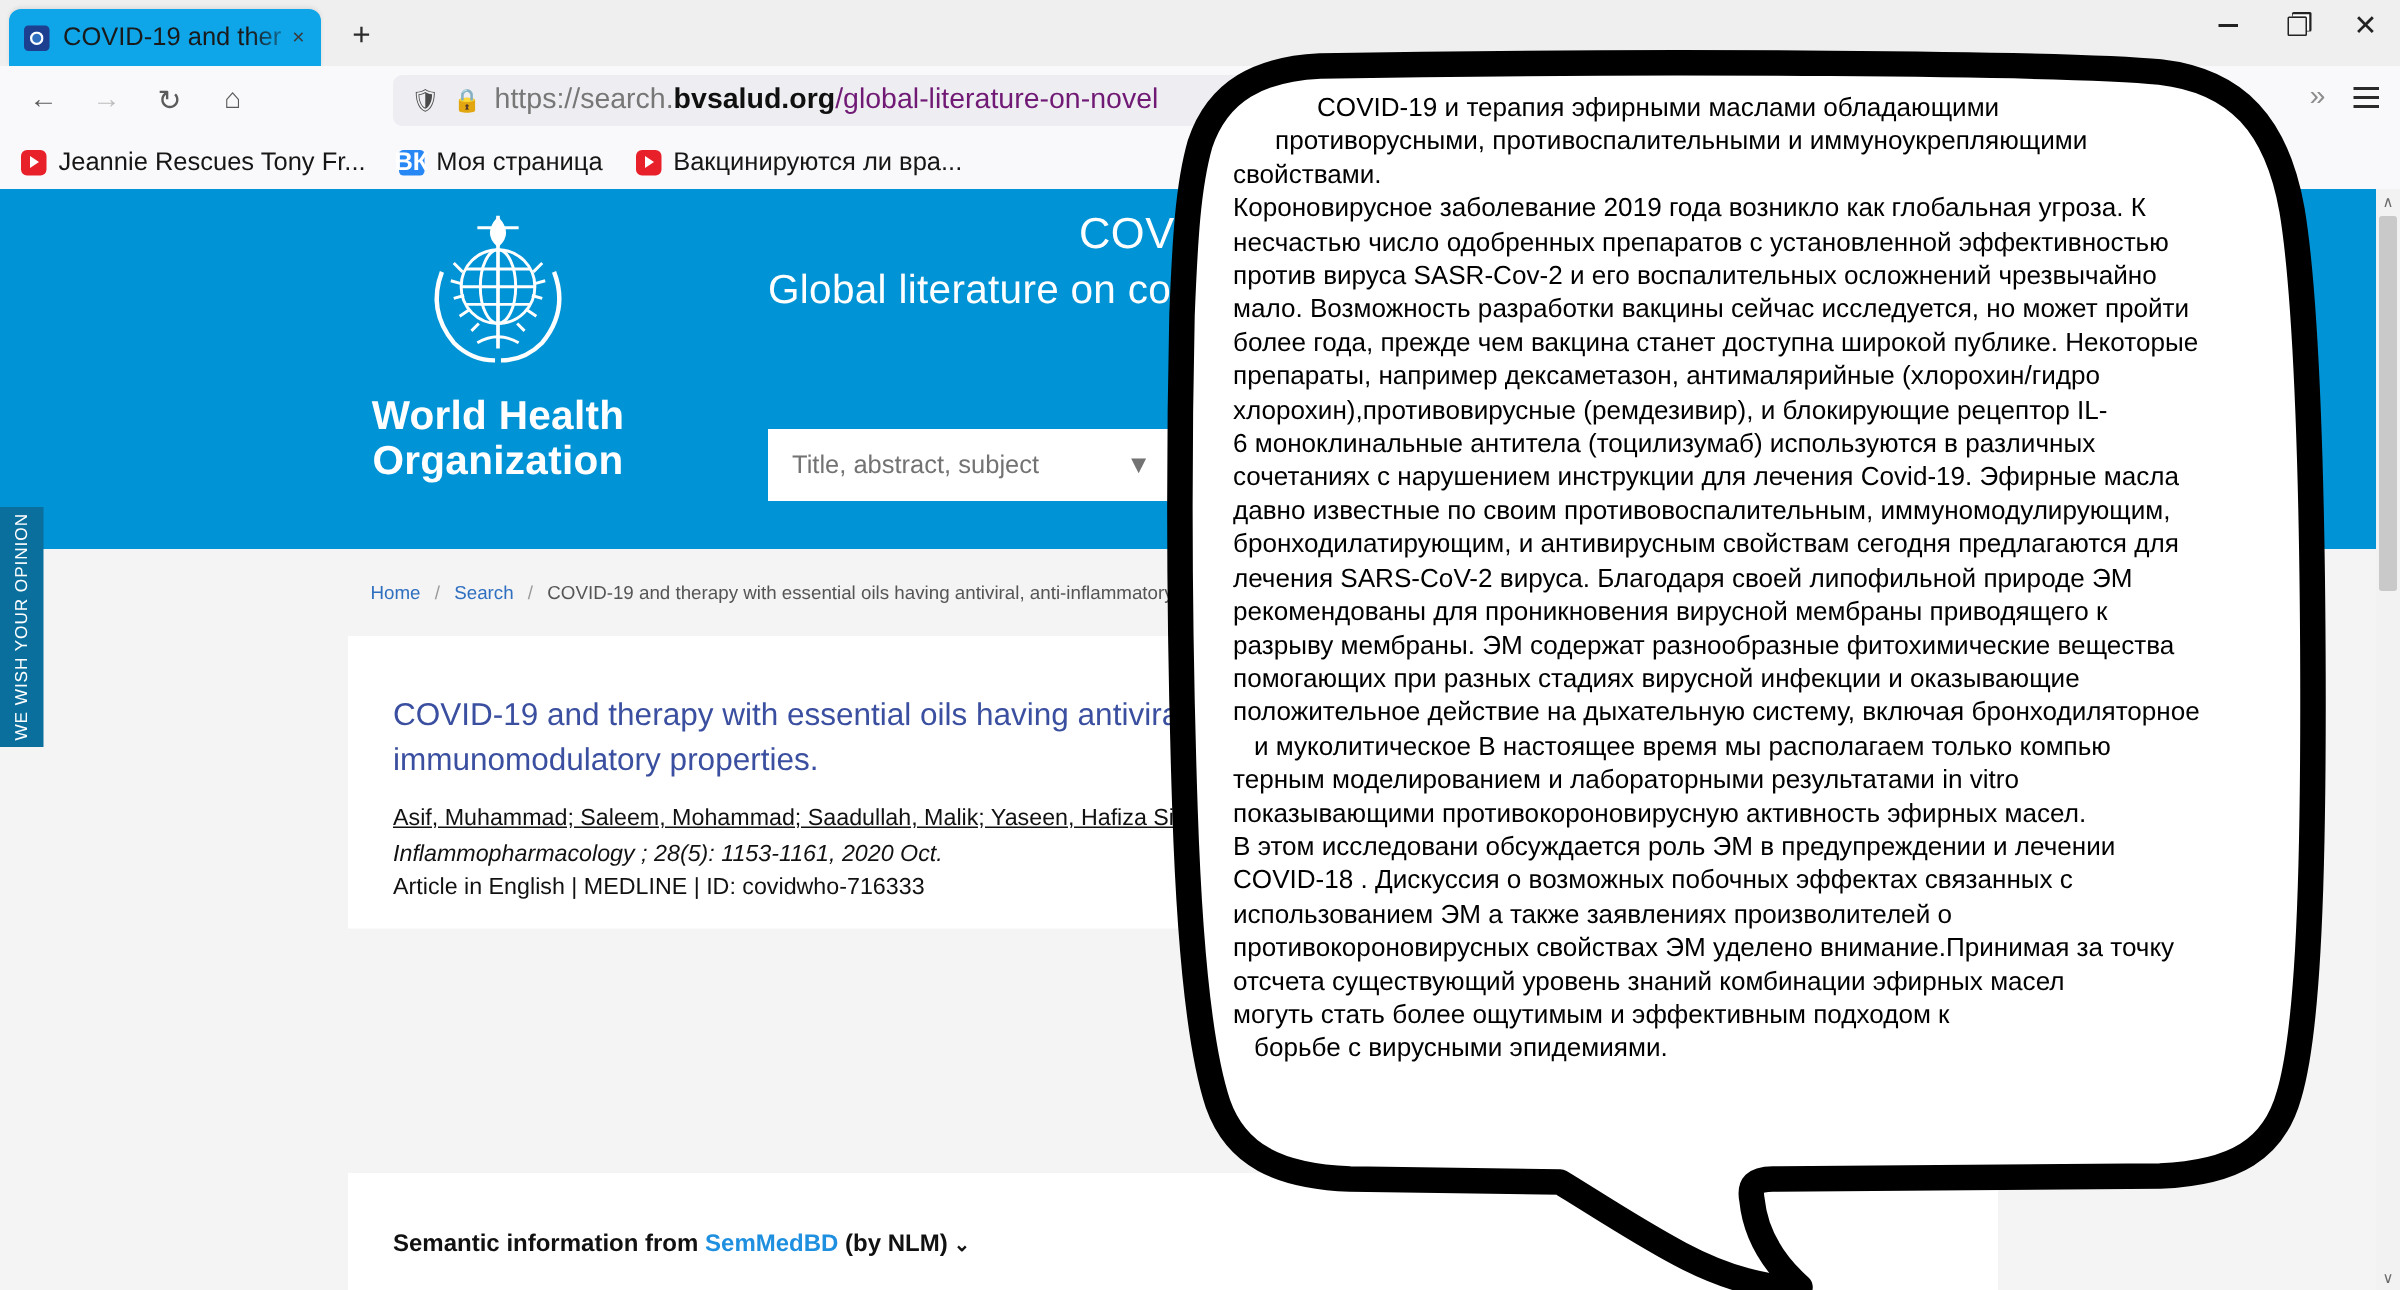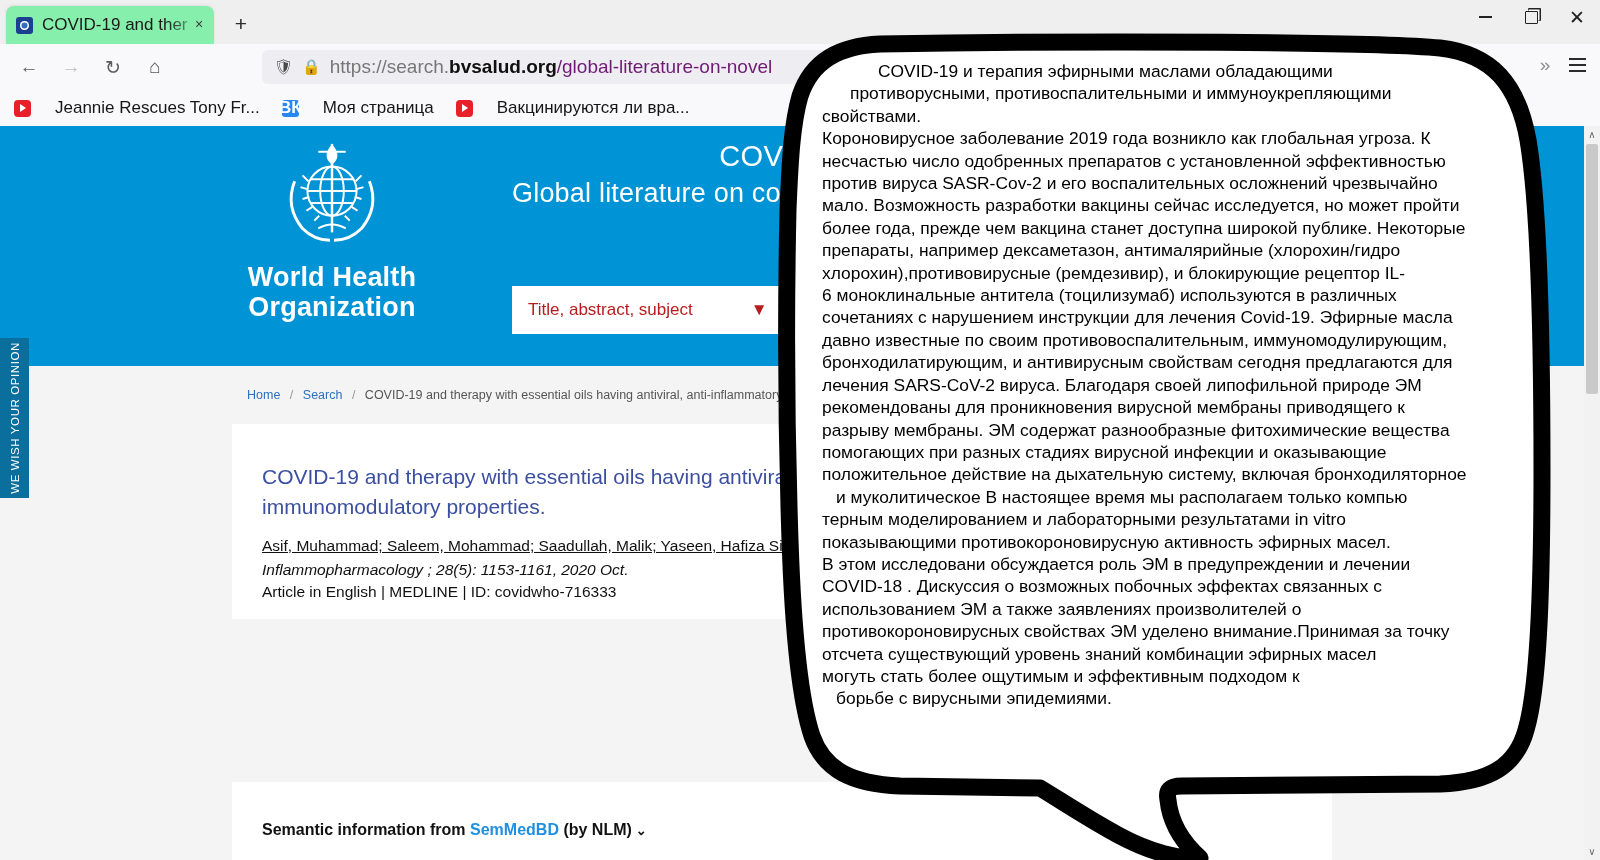--- a/index.html
+++ b/index.html
@@ -13,21 +13,21 @@
 
   
   .chrome-tabstrip {
     position: absolute; left: 0; top: 0; width: 1600px; height: 44px;
     background: #efefef;
     display: flex; align-items: flex-end;
   }
   .tab {
     margin-left: 6px; margin-bottom: 0;
     height: 38px; width: 208px;
-    background: #86efac;
+    background: #0ea5e9;
     border-radius: 8px 8px 0 0;
     display: flex; align-items: center;
     padding: 0 8px 0 10px;
     position: relative;
     box-shadow: 0 -1px 3px rgba(0,0,0,0.08);
   }
   .tab-favicon {
     width: 17px; height: 17px; flex: 0 0 17px;
     background: #1d3f8f;
     border-radius: 3px;
@@ -98,21 +98,21 @@
   .chev-more { font-size: 19px; color: #8d8d8d; width: 30px; text-align: center; }
   .hamburger { width: 34px; height: 34px; display: flex; flex-direction: column;
                justify-content: center; align-items: center; gap: 4px; }
   .hamburger span { display: block; width: 17px; height: 1.8px; background: #2b2b2b; }
 
   .bookmarks {
     position: absolute; left: 0; top: 90px; width: 1600px; height: 36px;
     background: #f9f9fb;
     display: flex; align-items: center; padding-left: 14px; gap: 22px;
   }
-  .bm { display: flex; align-items: center; gap: 24px; font-size: 17px; color: #161616; white-space: nowrap; }
+  .bm { display: flex; align-items: center; gap: 8px; font-size: 17px; color: #161616; white-space: nowrap; }
   .bm-ico { width: 17px; height: 17px; border-radius: 3px; flex: 0 0 17px;
             display: flex; align-items: center; justify-content: center;
             font-size: 10px; color: #fff; font-weight: bold; }
   .ico-yt { background: #e8202a; border-radius: 4px; position: relative; }
   .ico-yt::after { content: ""; position: absolute; left: 6px; top: 4.5px;
                    border-left: 6px solid #fff; border-top: 4px solid transparent;
                    border-bottom: 4px solid transparent; }
   .ico-vk { background: #2787f5; font-size: 17px; }
 
   
@@ -123,21 +123,21 @@
   }
   .who-logo { position: absolute; left: 243px; top: 12px; width: 178px; text-align: center; color: #fff; }
   .who-emblem { width: 118px; height: 118px; margin: 0 auto 6px; position: relative; }
   .who-name { font-size: 27px; font-weight: bold; line-height: 1.12; letter-spacing: .2px; }
   .who-titles { position: absolute; left: 512px; top: 14px; color: #fff; text-align: right; }
   .who-t1 { font-size: 29px; letter-spacing: .3px; }
   .who-t2 { font-size: 27px; margin-top: 5px; letter-spacing: .2px; }
   .search-wrap { position: absolute; left: 512px; top: 160px; height: 48px;
                  background: #fff; width: 780px; display: flex; align-items: center; }
   .search-select { display: flex; align-items: center; padding: 0 16px; height: 48px;
-                   font-size: 17px; color: #b91c1c; white-space: nowrap; }
+                   font-size: 17px; color: #737373; white-space: nowrap; }
   .search-select .caret { margin-left: 58px; font-size: 17px; font-weight: bold; }
   .search-divider { width: 1px; height: 26px; background: #444; }
 
   .opinion-tab {
     position: absolute; left: 0; top: 212px; width: 29px; height: 160px;
     background: #0b6f9d; color: #fff;
     display: flex; align-items: center; justify-content: center;
     z-index: 5;
   }
   .opinion-tab span {

